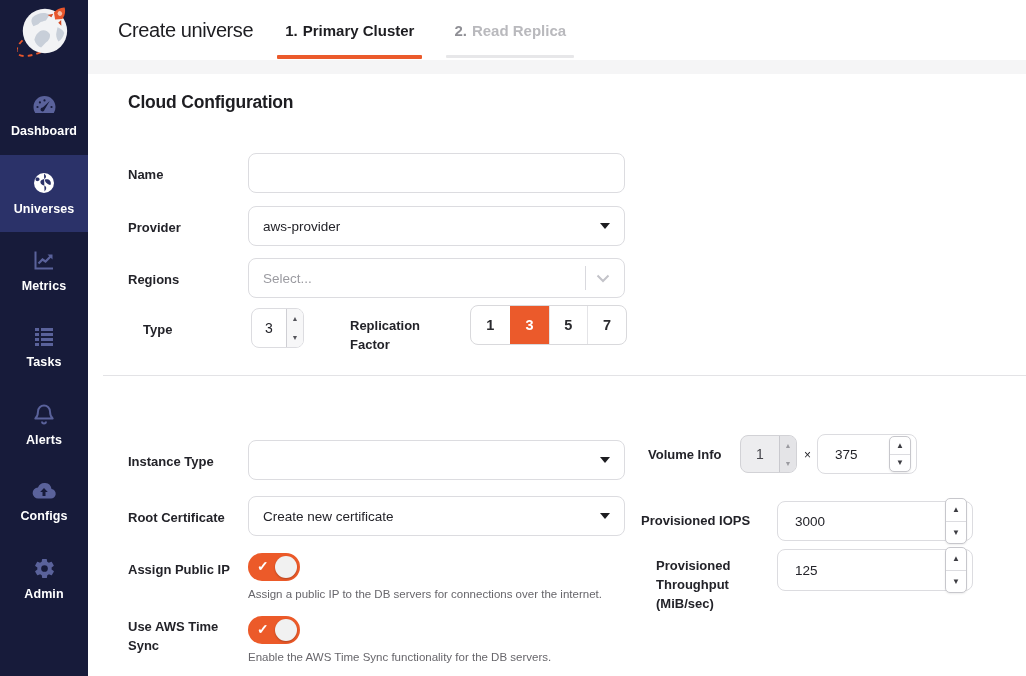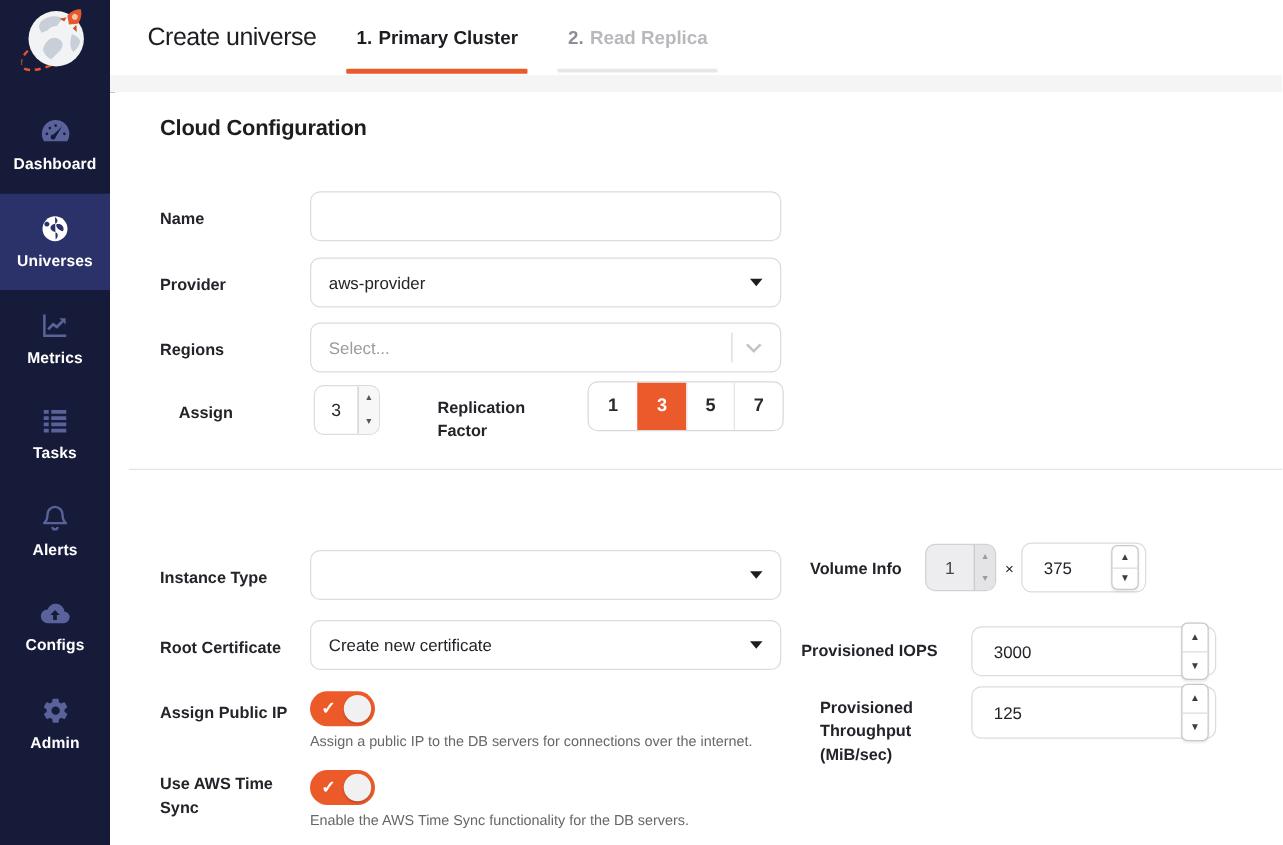--- a/index.html
+++ b/index.html
@@ -234,21 +234,21 @@
 
     <div class="field-label" style="left:40px; top:196px;">Regions</div>
     <div class="inputbox combo" style="left:160px; top:184px;">
       <span class="combo-value placeholder">Select...</span>
       <span class="select-sep"></span>
       <svg width="14" height="9" viewBox="0 0 14 9">
         <polyline class="chev" points="1.5 1.5 7 7 12.5 1.5"></polyline>
       </svg>
     </div>
 
-    <div class="field-label" style="left:55px; top:246px;">Assign</div>
+    <div class="field-label" style="left:55px; top:246px;">Type</div>
     <div class="inputbox spin" style="left:163px; top:234px; width:53px; height:40px;">
       <span class="spin-val">3</span>
       <span class="spin-btns">
         <span class="sb">▲</span>
         <span class="sb">▼</span>
       </span>
     </div>
 
     <div class="field-label" style="left:262px; top:242px;">
       <div>Replication</div>

